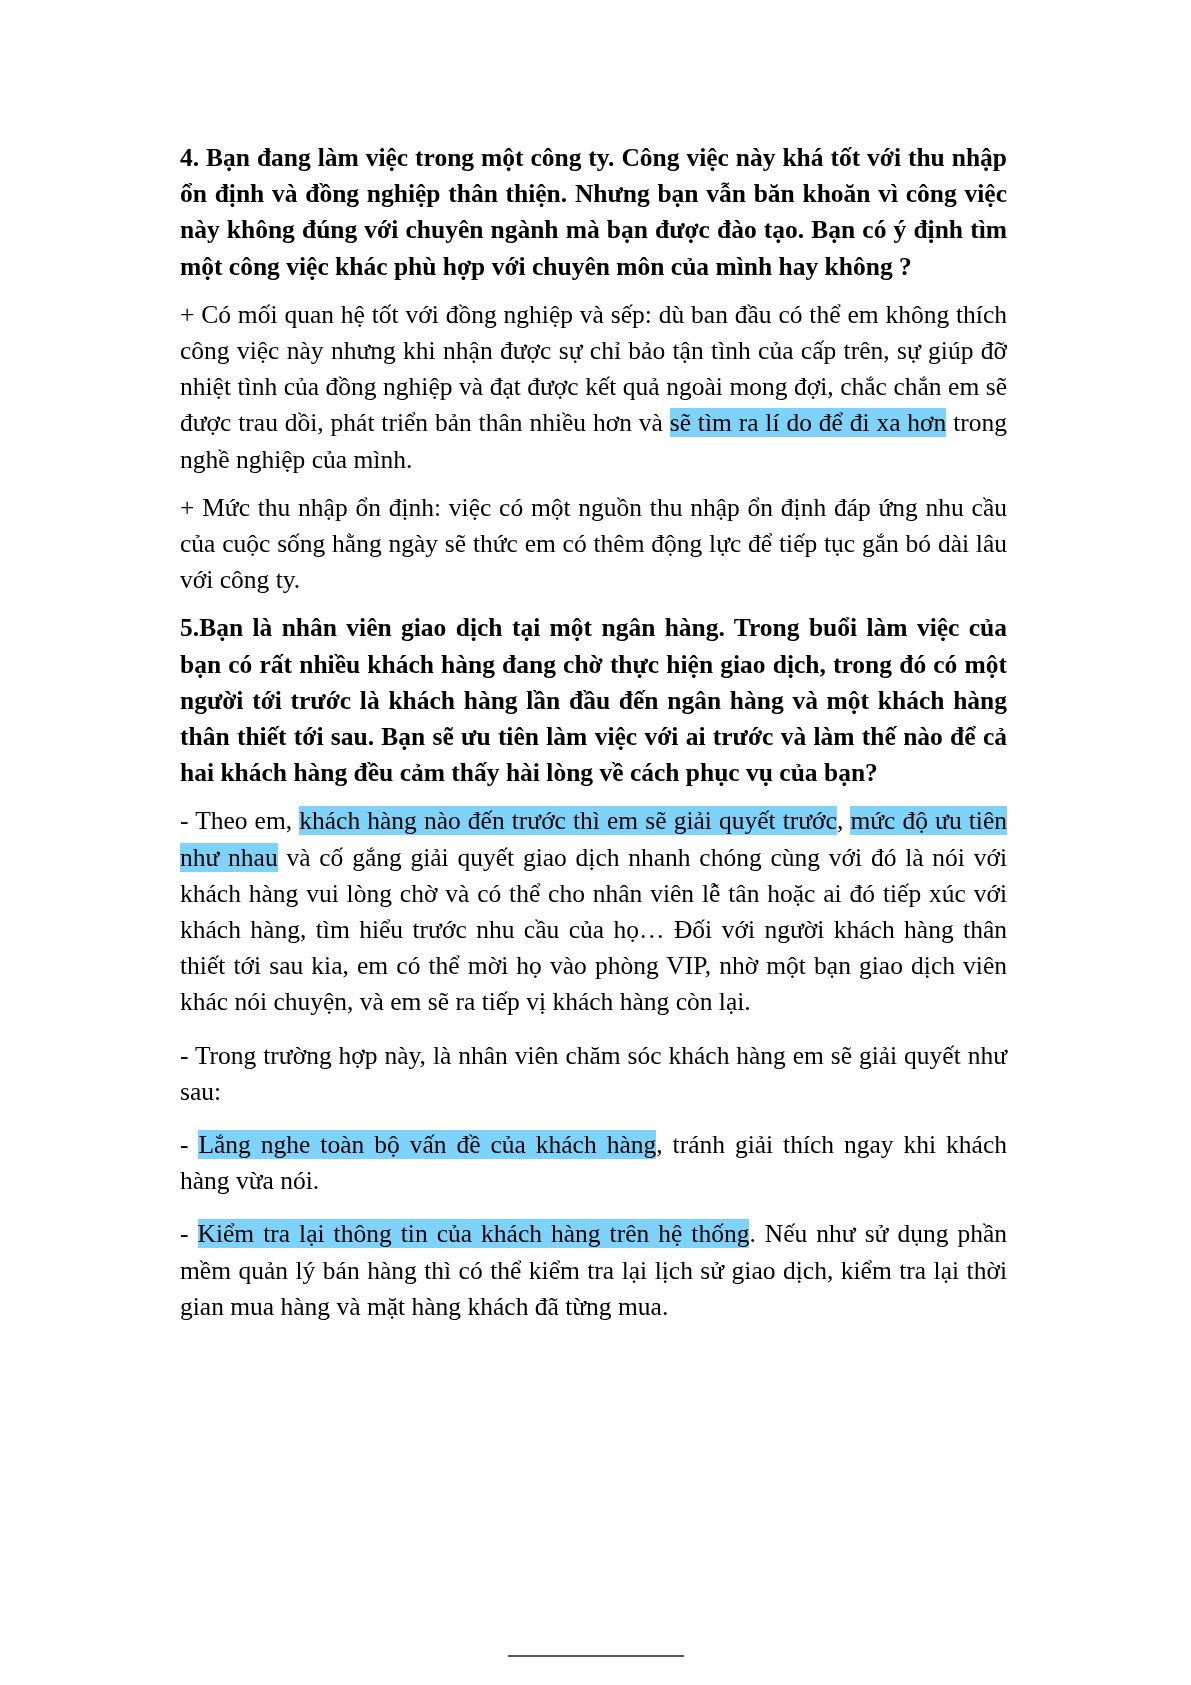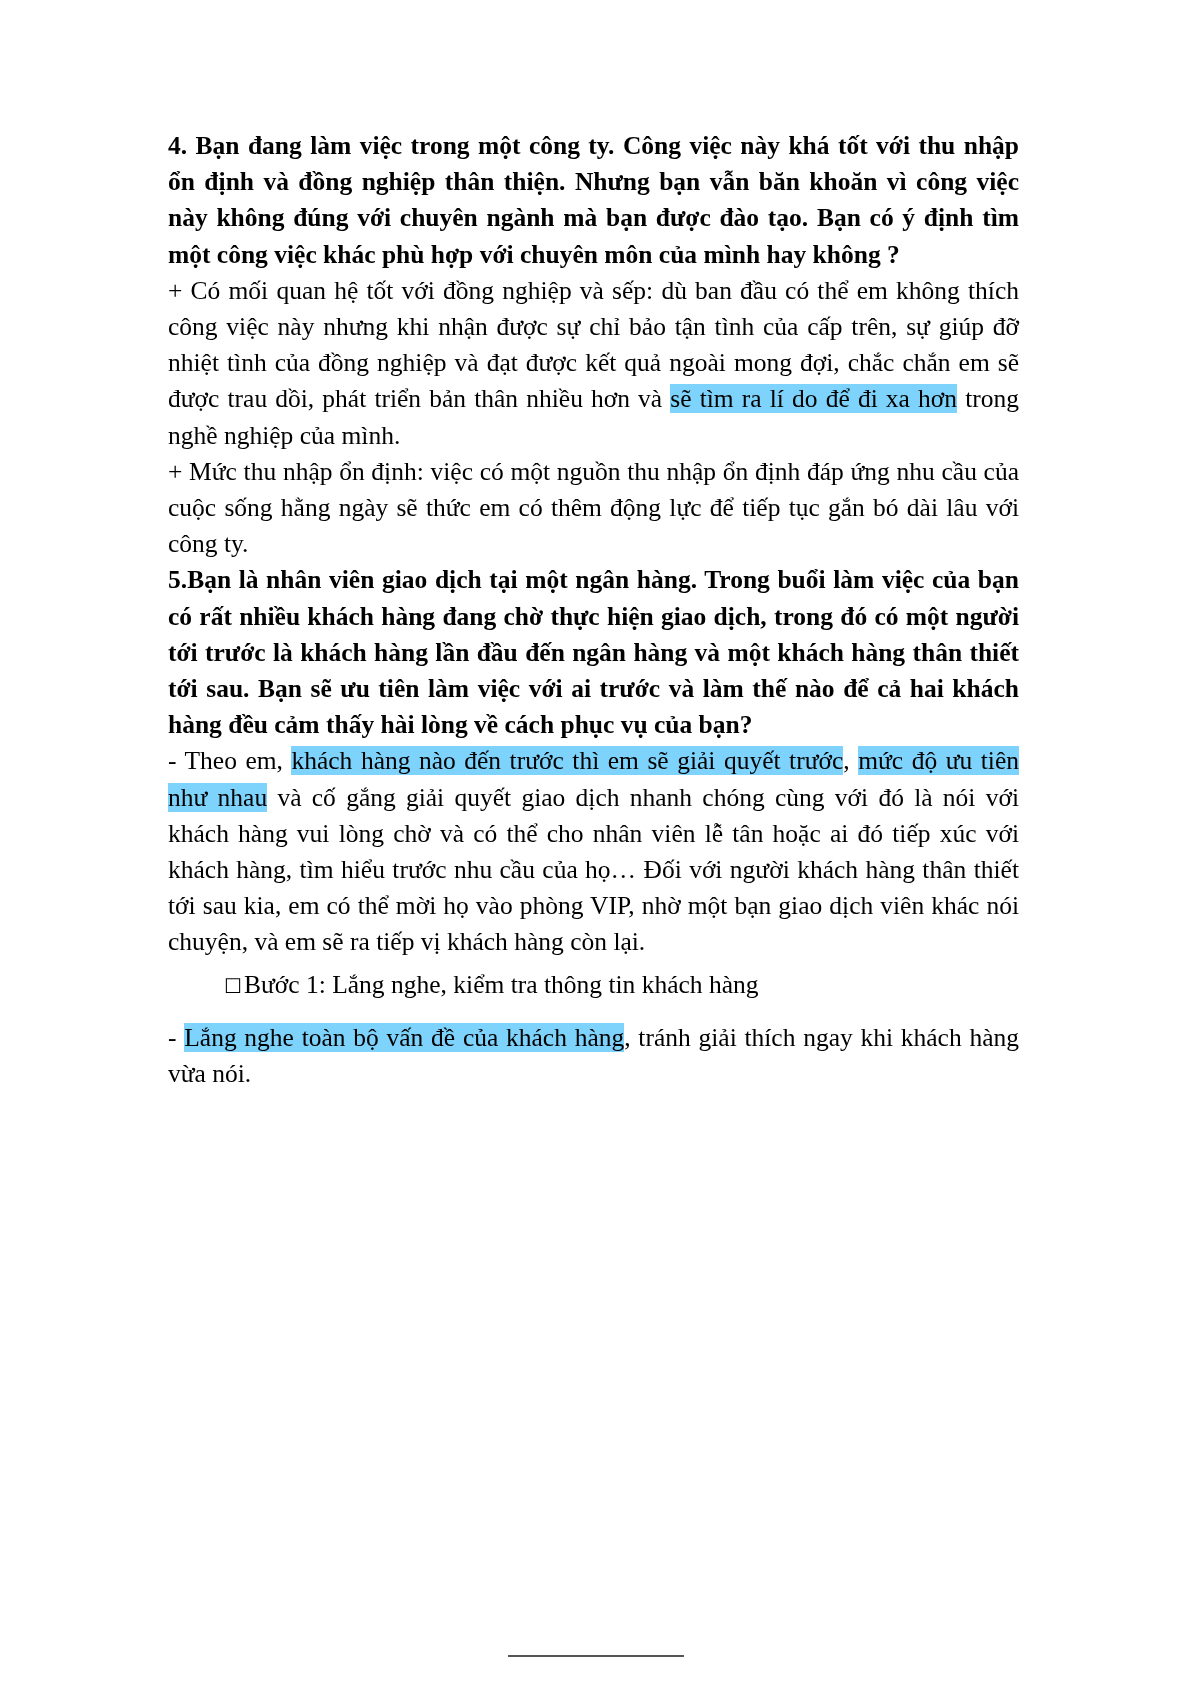--- a/index.html
+++ b/index.html
@@ -21,21 +21,21 @@
     padding: 128px 172px 40px 168px;
     background: #ffffff;
   }
   .doc-body {
     font-size: 25.5px;
     line-height: 1.42;
     text-align: justify;
     text-justify: inter-word;
   }
   p {
-    margin: 0;
+    margin: 12px;
     padding: 0;
   }
   .q {
     font-weight: bold;
   }
   .para {
     font-weight: normal;
   }
   .hl {
     background: #7dd3fc;
@@ -76,22 +76,23 @@
     <p class="para"><span>+ Có mối quan hệ tốt với đồng nghiệp và sếp: dù ban đầu có thể em không thích công việc này nhưng khi nhận được sự chỉ bảo tận tình của cấp trên, sự giúp đỡ nhiệt tình của đồng nghiệp và đạt được kết quả ngoài mong đợi, chắc chắn em sẽ được trau dồi, phát triển bản thân nhiều hơn và </span><span class="hl">sẽ tìm ra lí do để đi xa hơn</span><span> trong nghề nghiệp của mình.</span></p>
 
     <p class="para">+ Mức thu nhập ổn định: việc có một nguồn thu nhập ổn định đáp ứng nhu cầu của cuộc sống hằng ngày sẽ thức em có thêm động lực để tiếp tục gắn bó dài lâu với công ty.</p>
 
 
     <p class="q">5.Bạn là nhân viên giao dịch tại một ngân hàng. Trong buổi làm việc của bạn có rất nhiều khách hàng đang chờ thực hiện giao dịch, trong đó có một người tới trước là khách hàng lần đầu đến ngân hàng và một khách hàng thân thiết tới sau. Bạn sẽ ưu tiên làm việc với ai trước và làm thế nào để cả hai khách hàng đều cảm thấy hài lòng về cách phục vụ của bạn?</p>
 
     <p class="para"><span>- Theo em, </span><span class="hl">khách hàng nào đến trước thì em sẽ giải quyết trước</span><span>, </span><span class="hl">mức độ ưu tiên như nhau</span><span> và cố gắng giải quyết giao dịch nhanh chóng cùng với đó là nói với khách hàng vui lòng chờ và có thể cho nhân viên lễ tân hoặc ai đó tiếp xúc với khách hàng, tìm hiểu trước nhu cầu của họ… Đối với người khách hàng thân thiết tới sau kia, em có thể mời họ vào phòng VIP, nhờ một bạn giao dịch viên khác nói chuyện, và em sẽ ra tiếp vị khách hàng còn lại.</span></p>
 
 
+    <p class="para spaced">- Trong trường hợp này, là nhân viên chăm sóc khách hàng em sẽ giải quyết như sau:</p>
 
-    <p class="para bullet-line"><span class="bullet-box">☐</span><span>Bước 1: Lắng nghe, kiểm tra thông tin khách hàng</span></p>
 
     <p class="para spaced"><span>- </span><span class="hl">Lắng nghe toàn bộ vấn đề của khách hàng</span><span>, tránh giải thích ngay khi khách hàng vừa nói.</span></p>
 
+    <p class="para spaced"><span>- </span><span class="hl">Kiểm tra lại thông tin của khách hàng trên hệ thống</span><span>. Nếu như sử dụng phần mềm quản lý bán hàng thì có thể kiểm tra lại lịch sử giao dịch, kiểm tra lại thời gian mua hàng và mặt hàng khách đã từng mua.</span></p>
 
   </div>
 
   <div class="footer-rule"></div>
 </div>
 
 </body></html>

